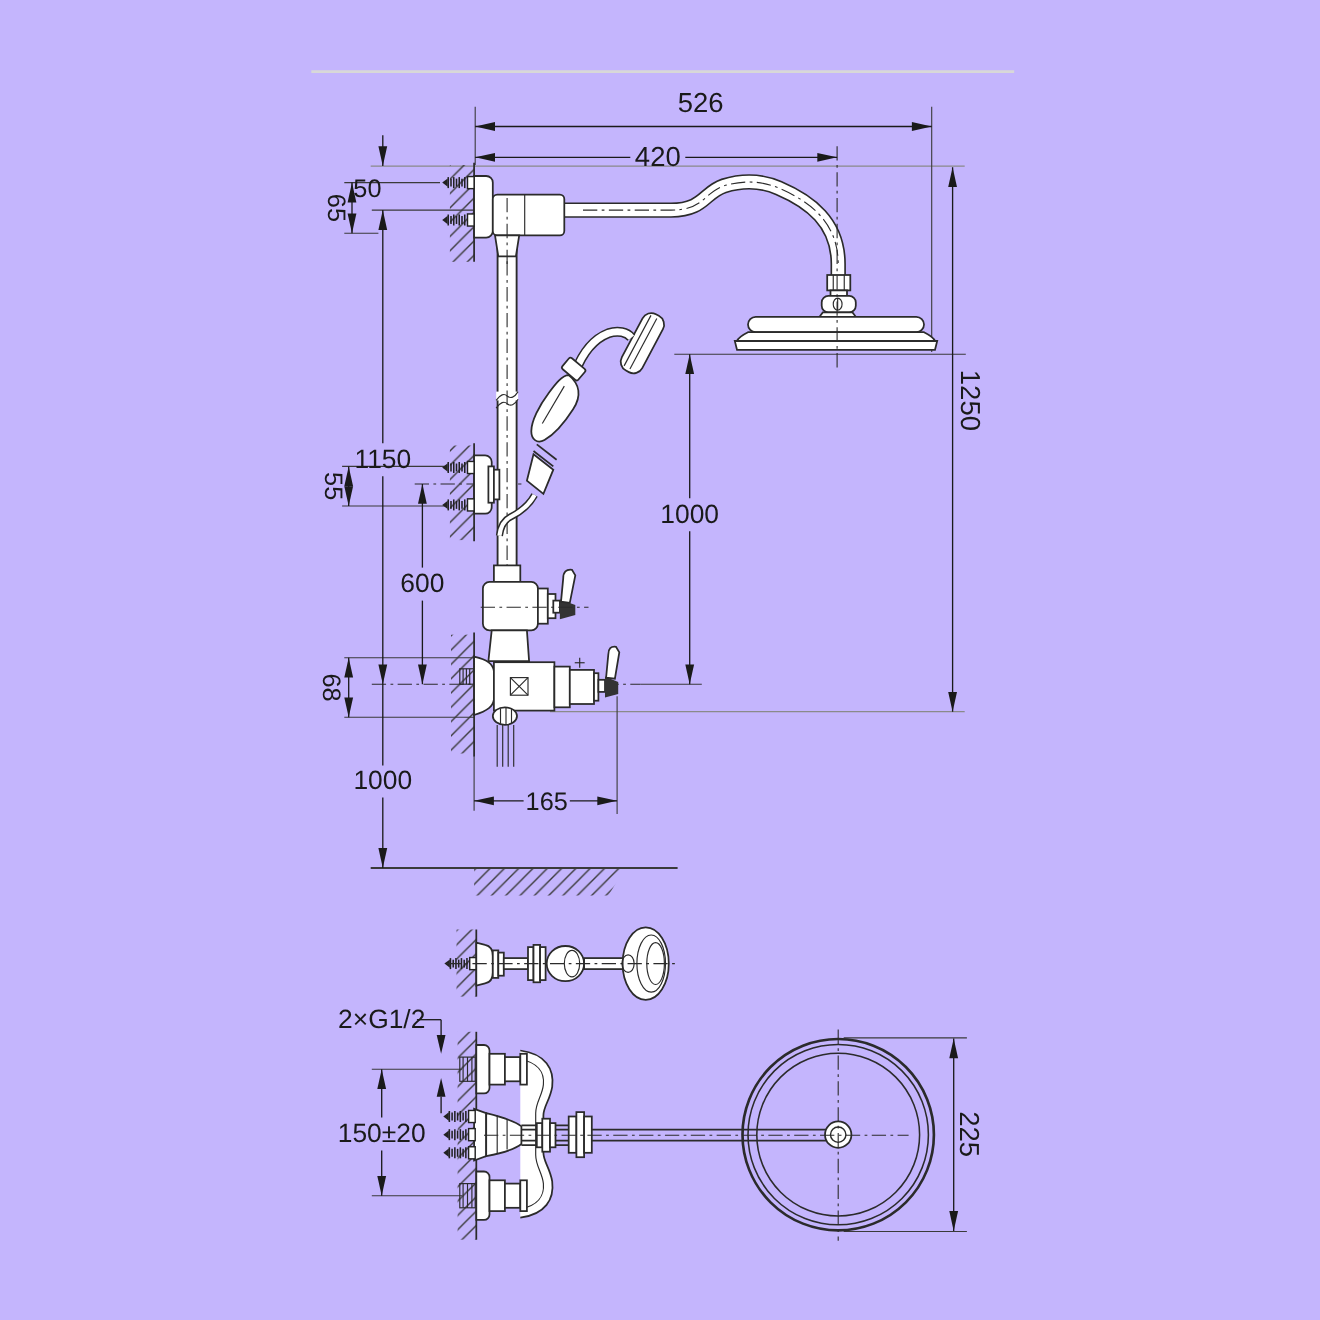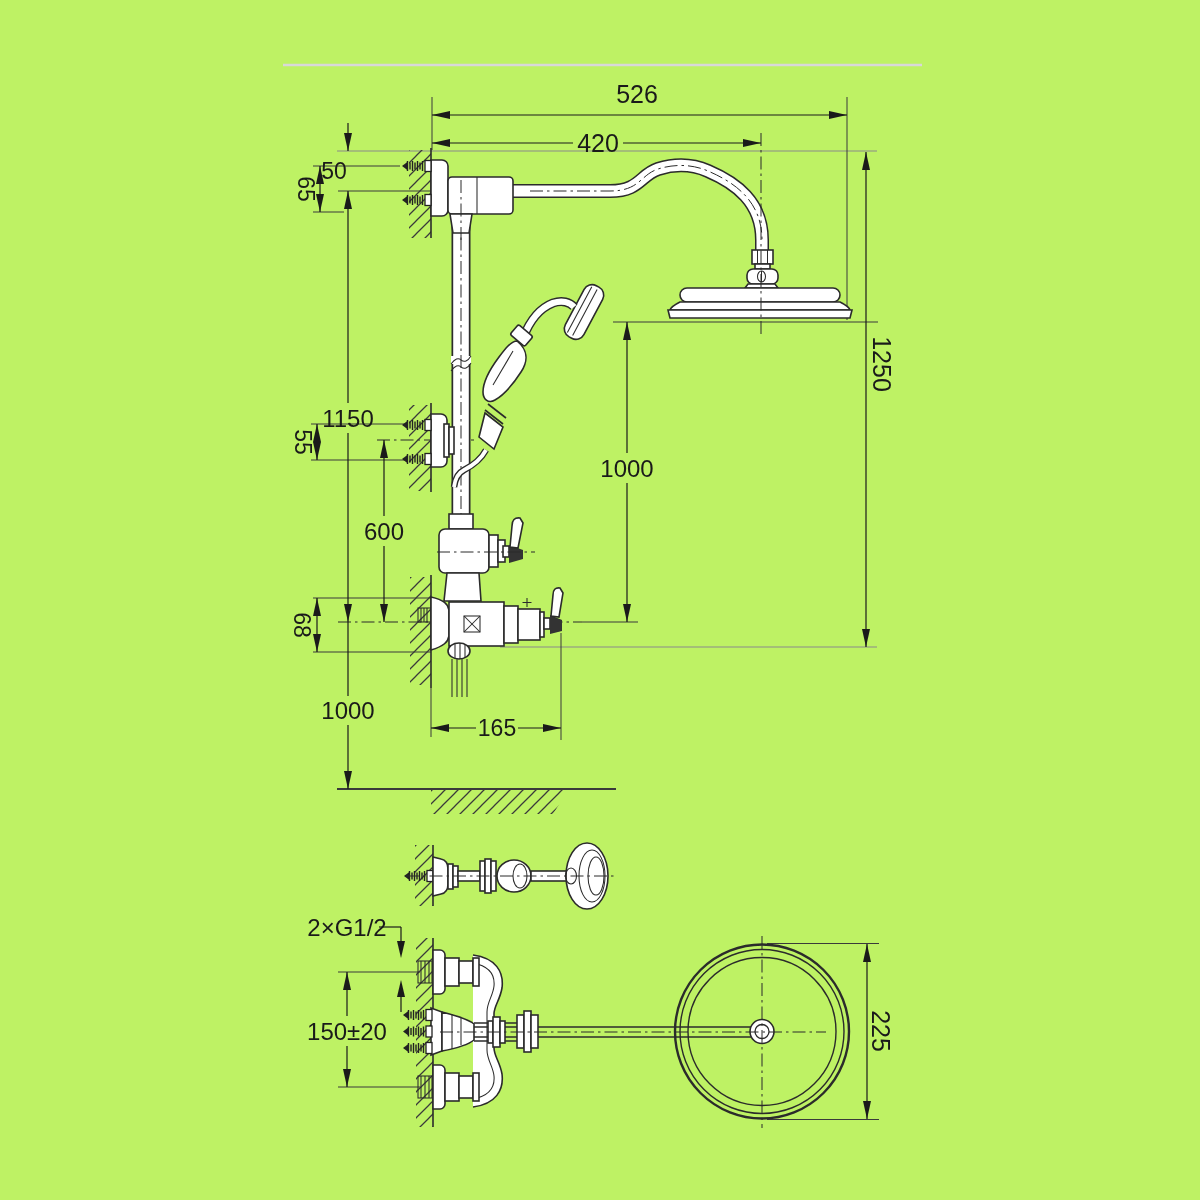--- a/index.html
+++ b/index.html
@@ -1,16 +1,16 @@
 <!DOCTYPE html>
 <html><head>
 <meta charset="utf-8">
 <style>
   html,body{margin:0;padding:0;background:#fff;}
-  .canvas{position:relative;width:1200px;height:1200px;background:#bef264;overflow:hidden;
+  .canvas{position:relative;width:1200px;height:1200px;background:#c4b5fd;overflow:hidden;
           font-family:"Liberation Sans", sans-serif;}
   svg{position:absolute;left:0;top:0;}
   text{font-family:"Liberation Sans","DejaVu Sans",sans-serif;fill:#1a1a1a;}
   .dim{stroke:#1a1a1a;stroke-width:1.2;fill:none;}
   .ext{stroke:#3a3a3a;stroke-width:1;fill:none;}
   .ref{stroke:#8a8a8a;stroke-width:1.1;fill:none;}
   .part{stroke:#2b2b2b;stroke-width:1.6;fill:none;}
   .partw{stroke:#2b2b2b;stroke-width:1.6;fill:#fff;}
   .thin{stroke:#2b2b2b;stroke-width:1.05;fill:none;}
   .cl{stroke:#2b2b2b;stroke-width:1;fill:none;stroke-dasharray:13 4 2.5 4;}

